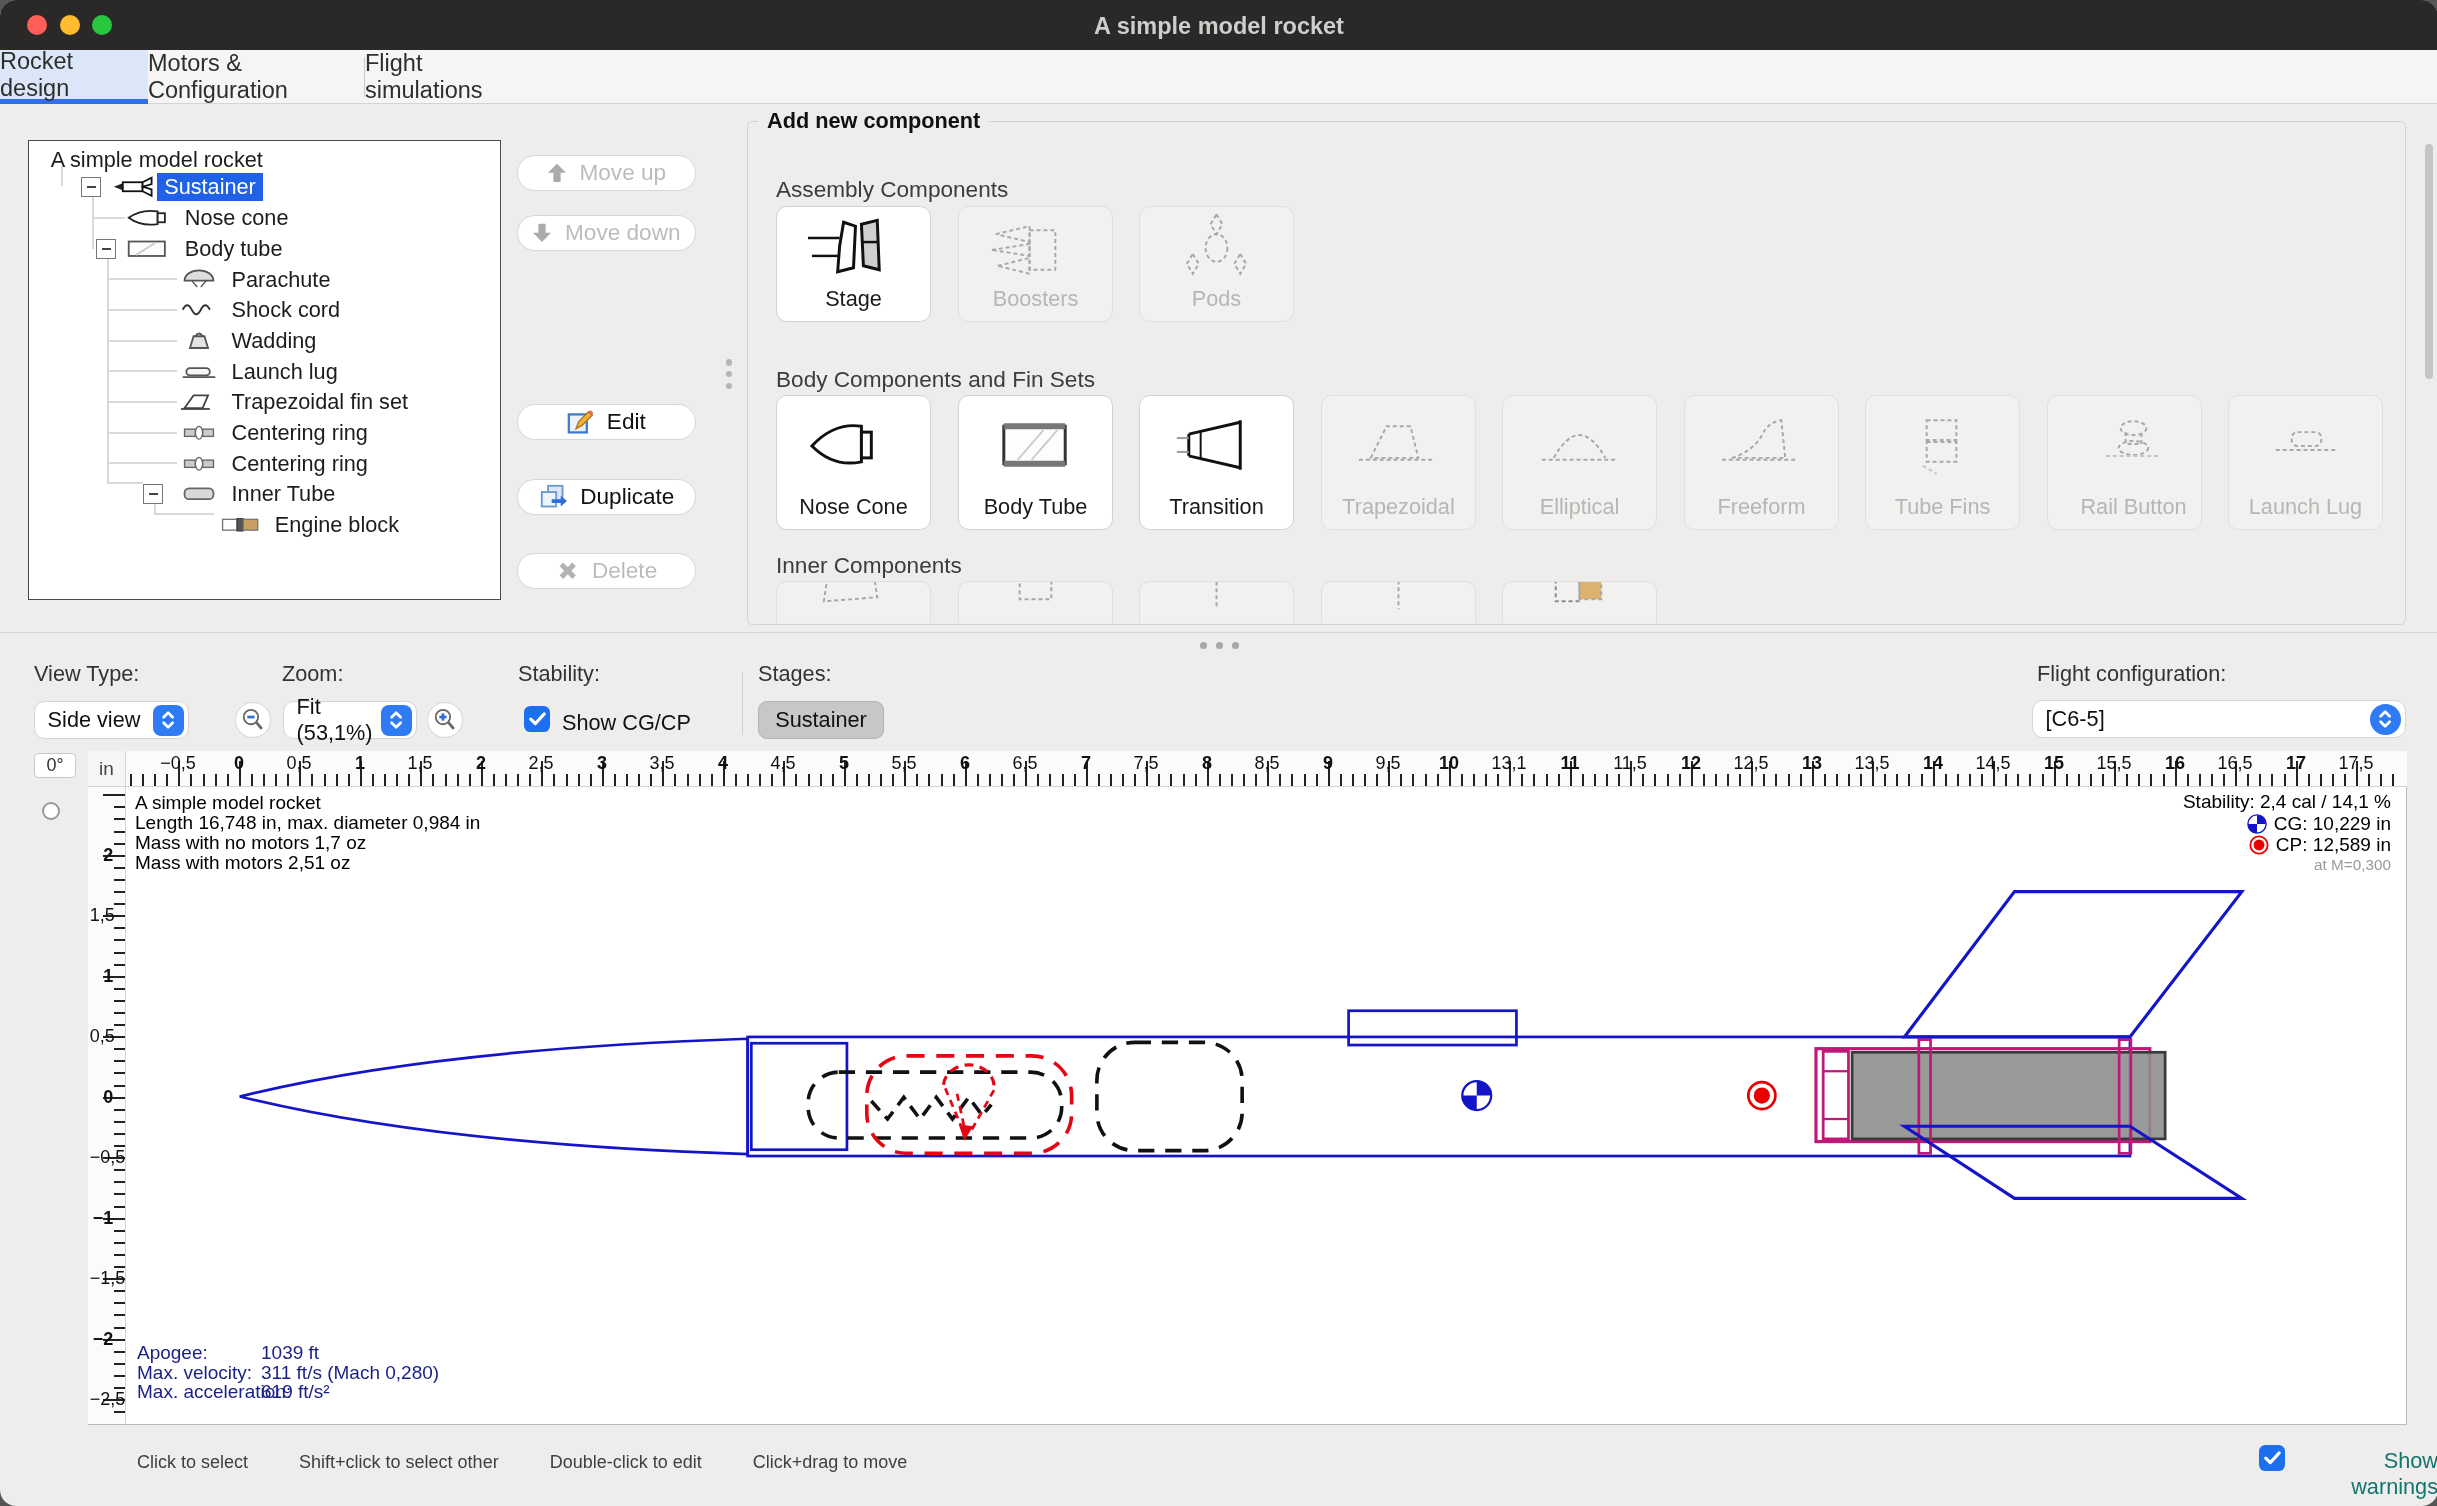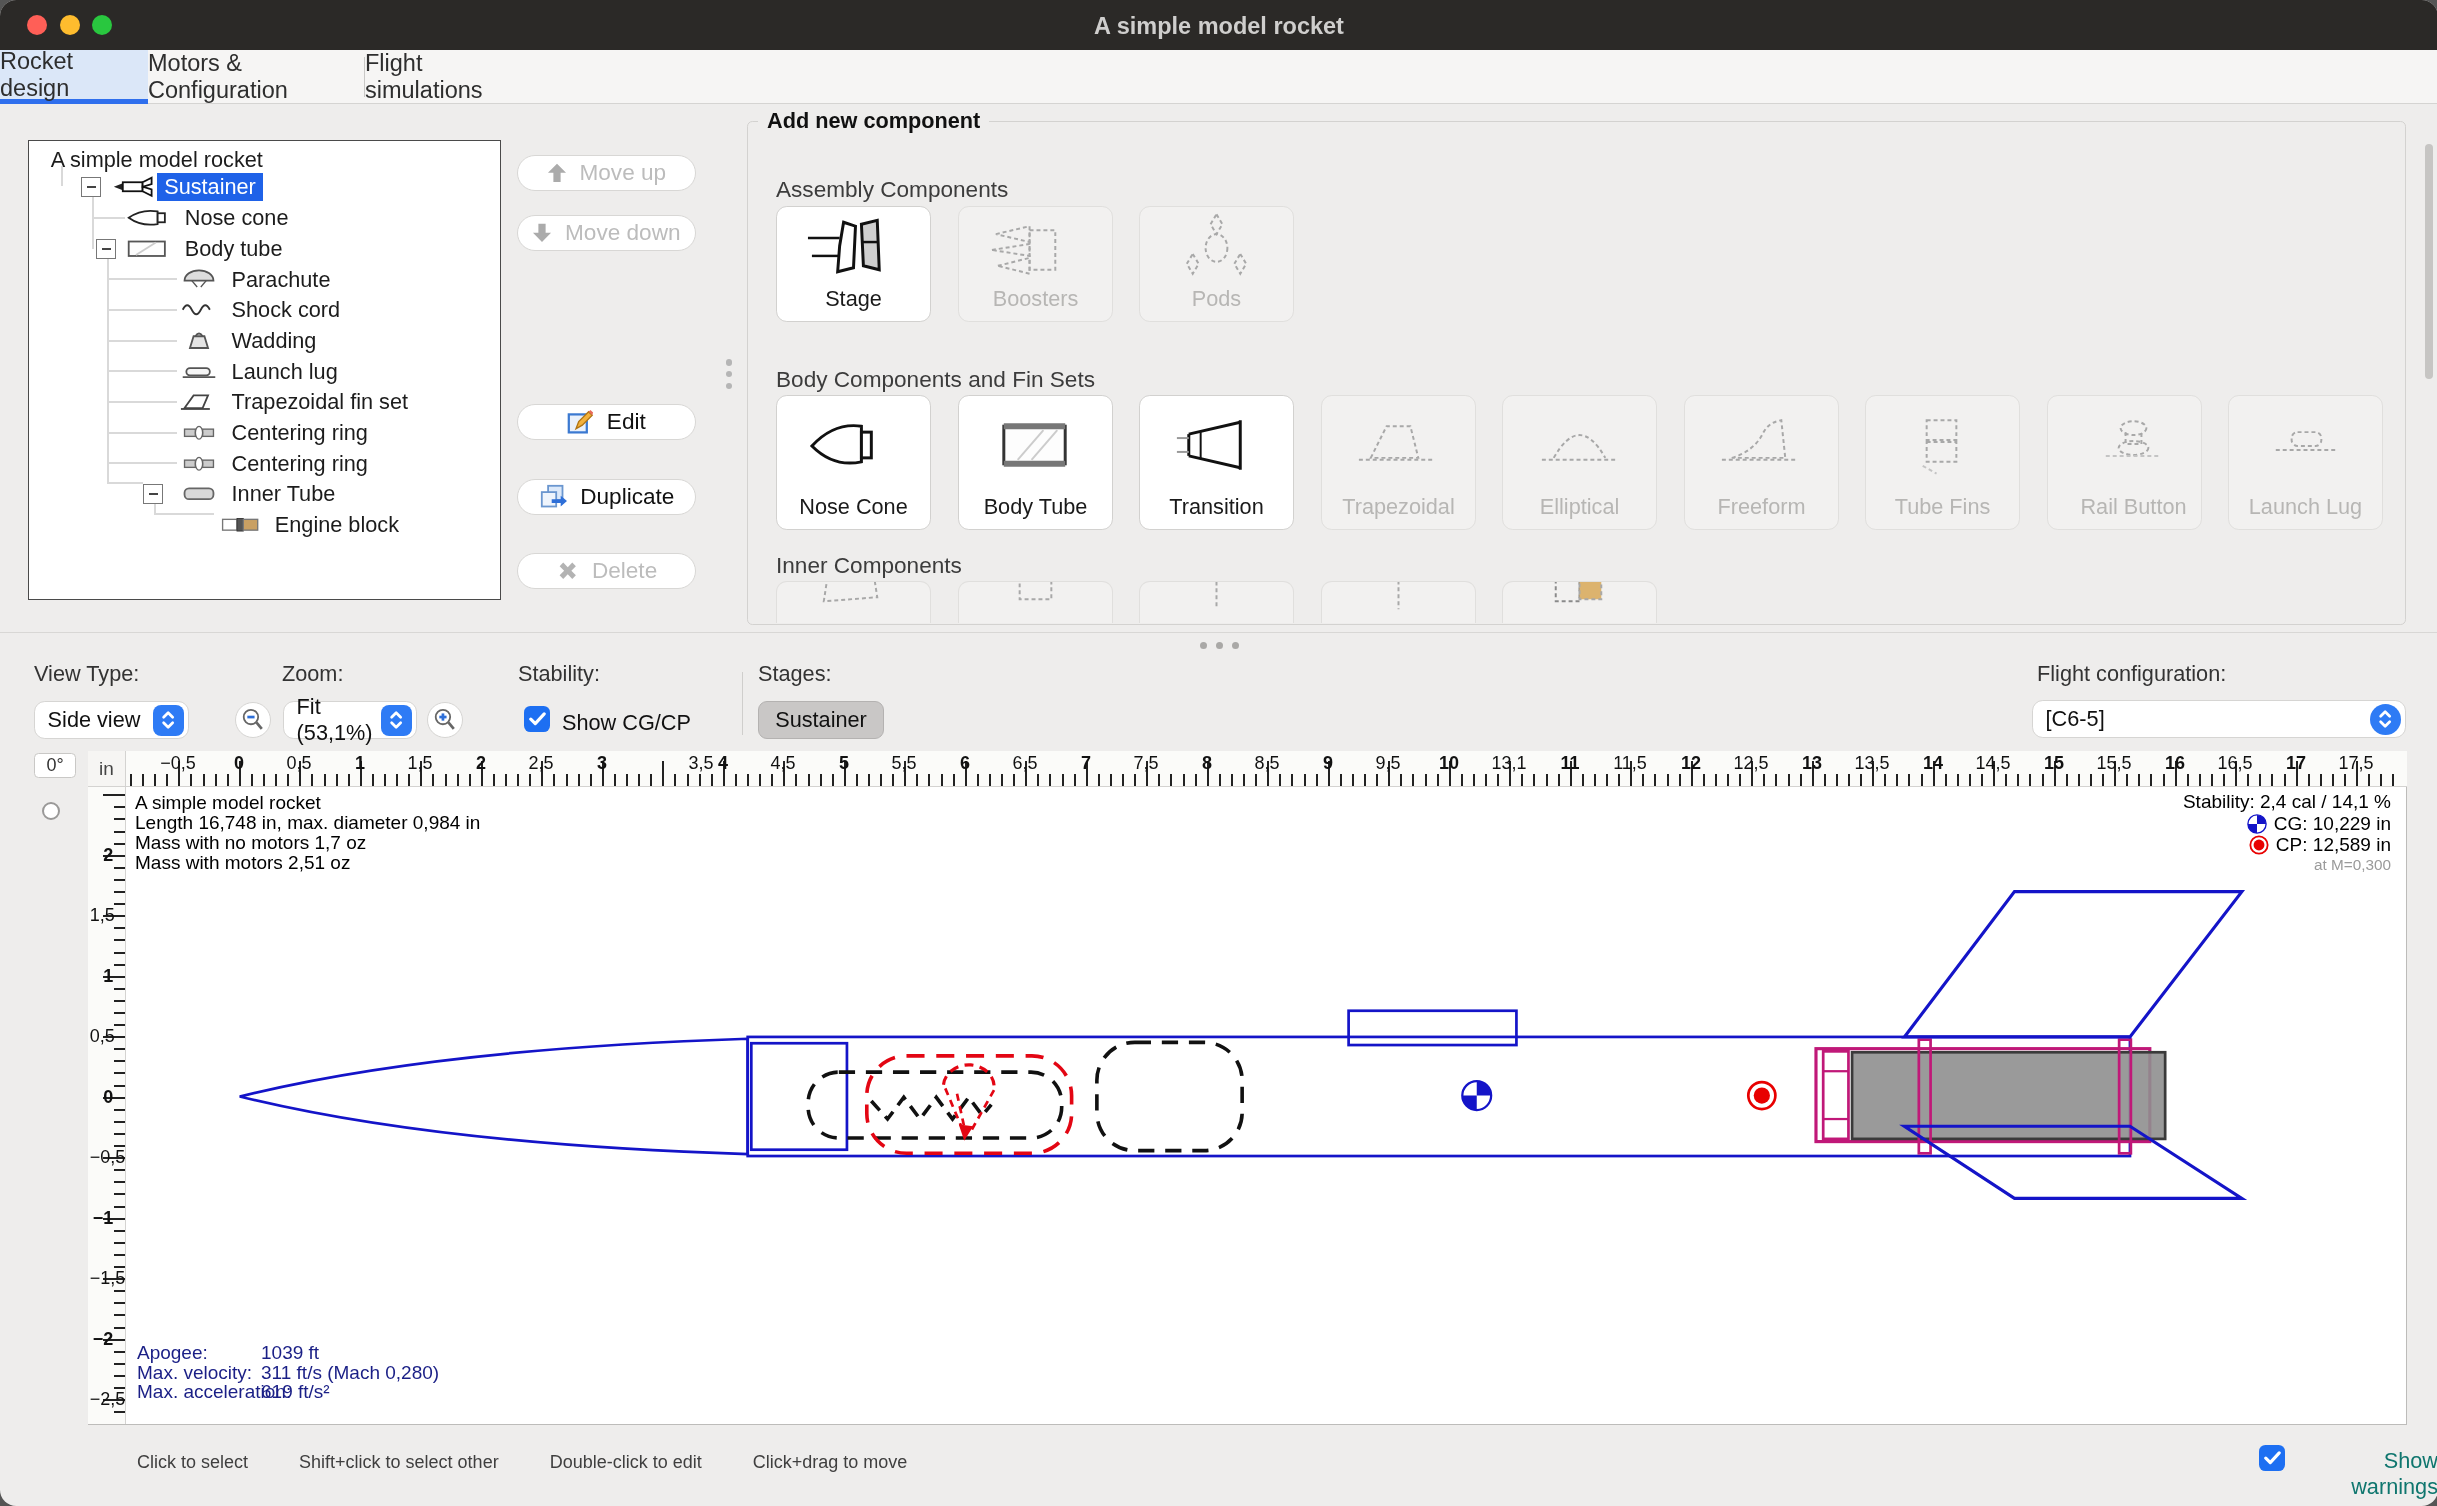--- a/index.html
+++ b/index.html
@@ -561,21 +561,21 @@
       <div class="htick" style="left: 440px; height: 11.7px;"></div>
       <div class="htick" style="left: 452px; height: 11.7px;"></div>
       <div class="htick" style="left: 464px; height: 11.7px;"></div>
       <div class="htick" style="left: 476px; height: 25px;"></div>
       <div class="hlab blab" style="left: 476px;">3</div>
       <div class="htick" style="left: 488px; height: 11.7px;"></div>
       <div class="htick" style="left: 500px; height: 11.7px;"></div>
       <div class="htick" style="left: 512px; height: 11.7px;"></div>
       <div class="htick" style="left: 524px; height: 11.7px;"></div>
       <div class="htick" style="left: 536px; height: 25px;"></div>
-      <div class="hlab" style="left: 536px; margin-left: 39px;">3,5</div>
+      <div class="hlab" style="left: 536px;">3,5</div>
       <div class="htick" style="left: 548px; height: 11.7px;"></div>
       <div class="htick" style="left: 561px; height: 11.7px;"></div>
       <div class="htick" style="left: 573px; height: 11.7px;"></div>
       <div class="htick" style="left: 585px; height: 11.7px;"></div>
       <div class="htick" style="left: 597px; height: 25px;"></div>
       <div class="hlab blab" style="left: 597px;">4</div>
       <div class="htick" style="left: 609px; height: 11.7px;"></div>
       <div class="htick" style="left: 621px; height: 11.7px;"></div>
       <div class="htick" style="left: 633px; height: 11.7px;"></div>
       <div class="htick" style="left: 645px; height: 11.7px;"></div>

